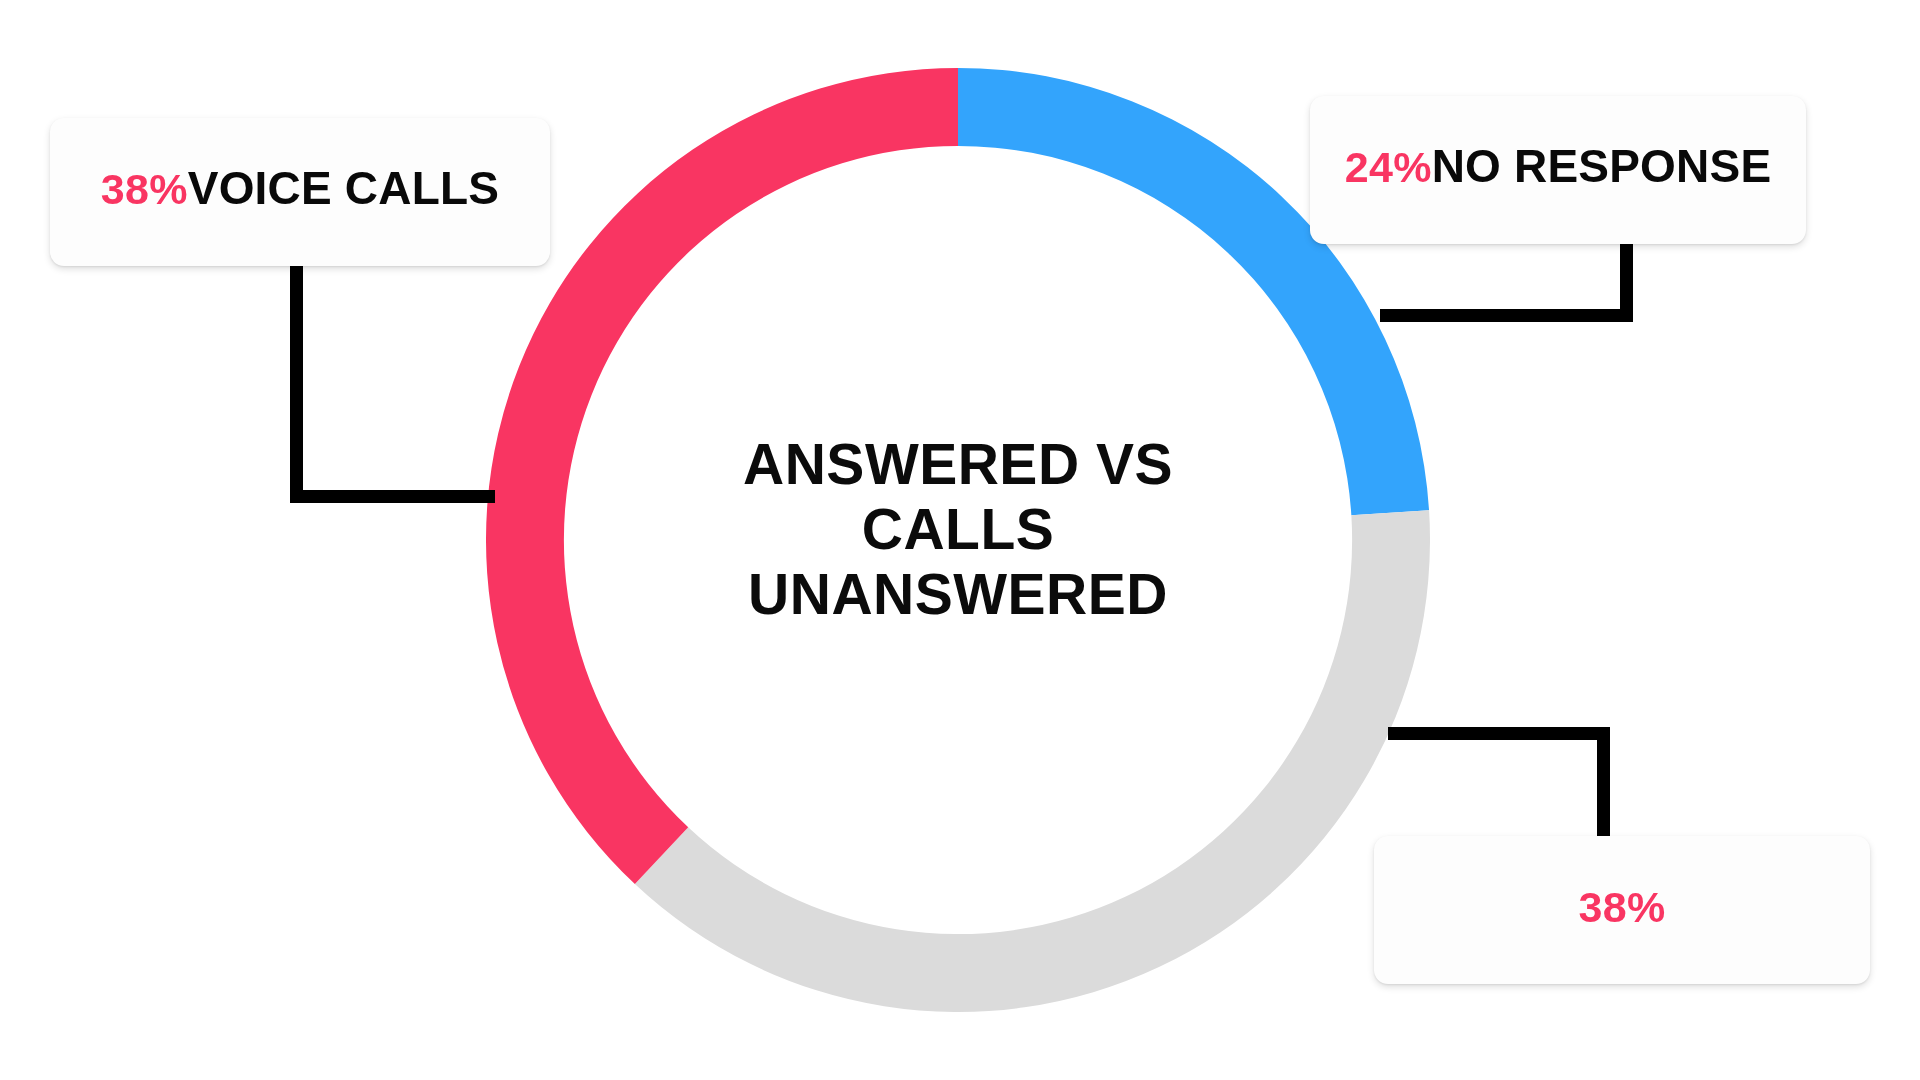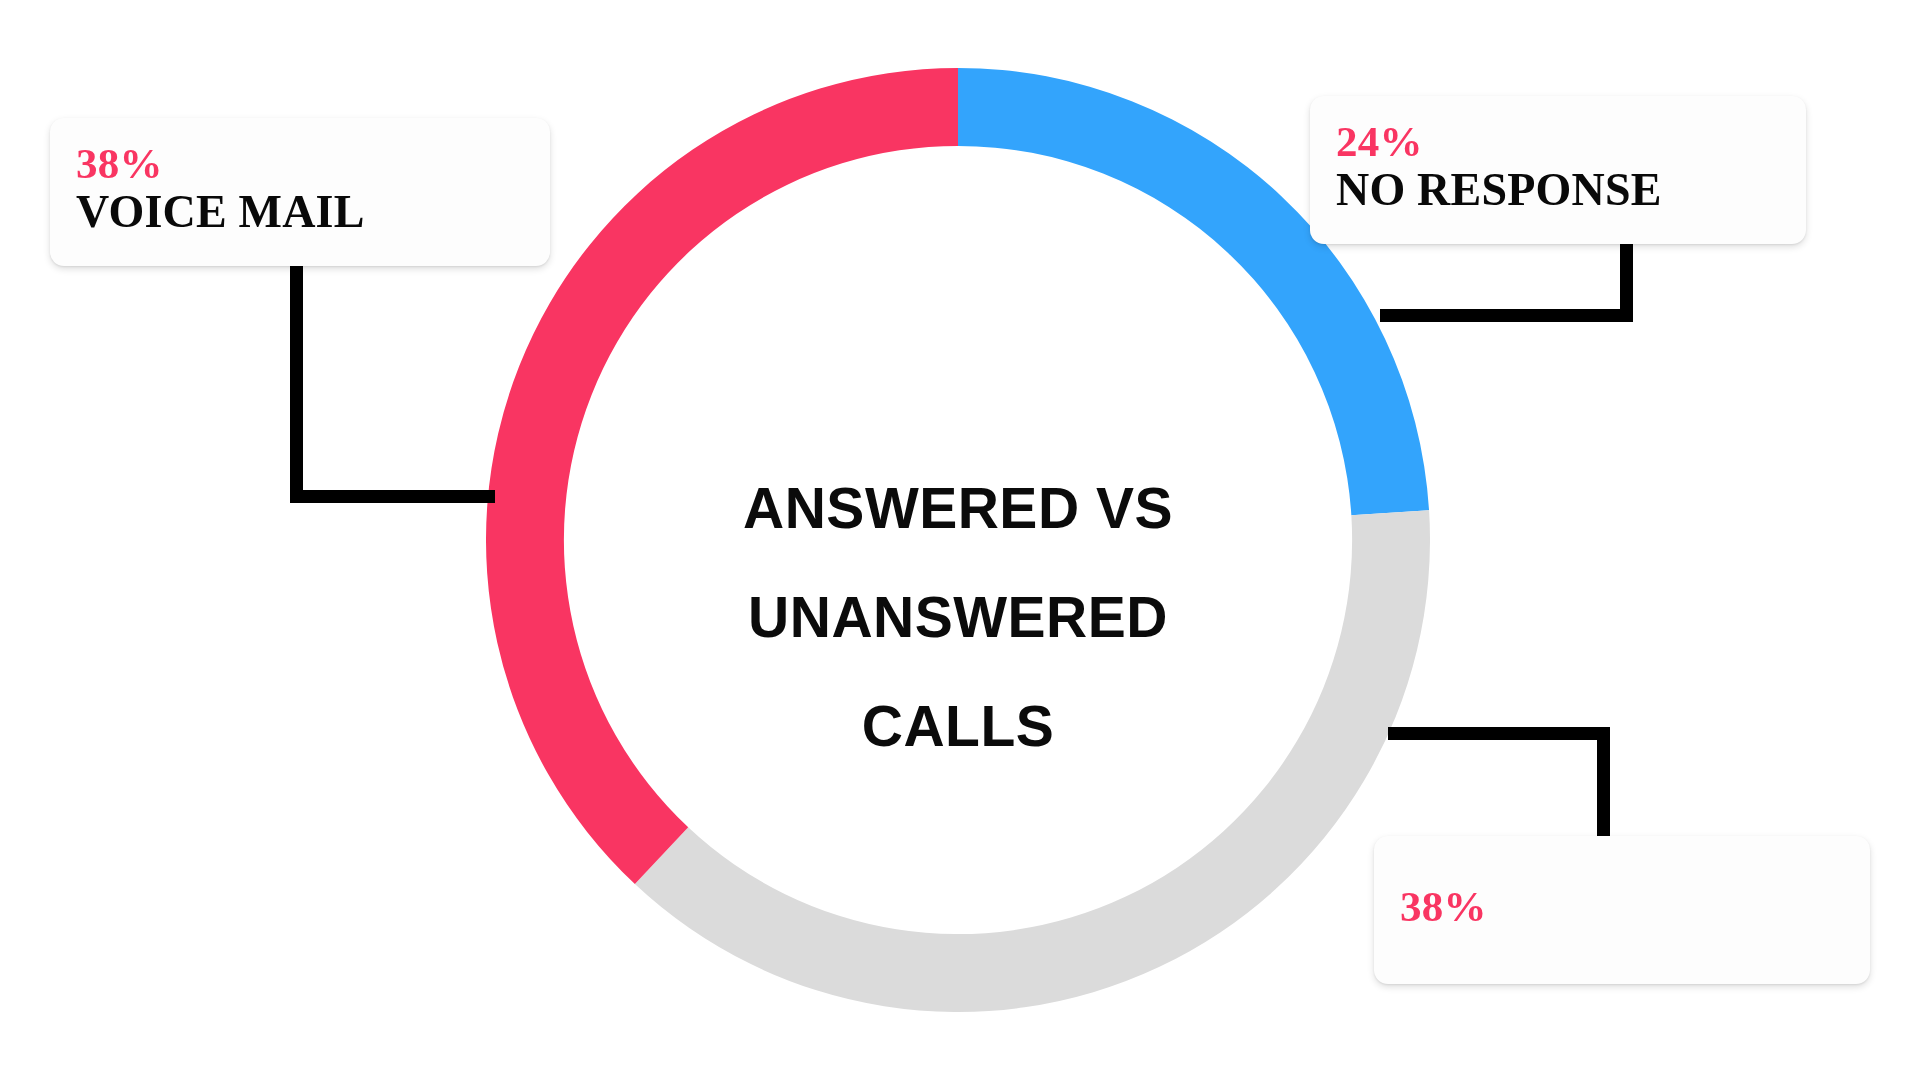--- a/index.html
+++ b/index.html
@@ -39,40 +39,40 @@
     top: 432px;
     width: 716px;
     text-align: center;
     font-weight: 700;
     font-size: 57px;
     line-height: 1.14;
     letter-spacing: 0.5px;
     color: #0B0B0B;
     pointer-events: none;
   }
-  #center-title .tline { display: block; white-space: nowrap; margin-top: 44px; }
+  #center-title .tline { display: block; white-space: nowrap; }
 
   
   .leader {
     position: absolute;
     background: #000000;
   }
 
   
   .label-card {
     position: absolute;
     background: #FDFDFD;
     border-radius: 14px;
     box-shadow: 0 3px 7px rgba(0,0,0,0.13), 0 1px 2px rgba(0,0,0,0.08);
     display: flex;
-    flex-direction: column;
+    flex-direction: row;
+    align-items: center;
     justify-content: center;
     box-sizing: border-box;
     padding: 10px 26px 16px 26px;
-    font-family: Liberation Serif, serif;
   }
   .label-pct {
     font-weight: 800;
     font-size: 43px;
     line-height: 1.08;
     color: #F93562;
     letter-spacing: 0.3px;
   }
   .label-name {
     font-weight: 800;
@@ -100,36 +100,36 @@
 
         <path fill="#DBDBDB" d="M 471.07,-29.64 A 472,472 0 0 1 -323.11,344.07 L -269.79,287.30 A 394.12,394.12 0 0 0 393.34,-24.75 Z"></path>
 
         <path fill="#F93562" d="M -323.11,344.07 A 472,472 0 0 1 -0.00,-472.00 L -0.00,-394.12 A 394.12,394.12 0 0 0 -269.79,287.30 Z"></path>
       </g>
     </svg>
   </div>
 
   <div id="center-title">
     <span class="tline">ANSWERED VS</span>
+    <span class="tline">CALLS</span>
     <span class="tline">UNANSWERED</span>
-    <span class="tline">CALLS</span>
   </div>
 
   <div class="leader" style="left:290px; top:263px; width:13px; height:240px;"></div>
   <div class="leader" style="left:290px; top:490px; width:205px; height:13px;"></div>
 
   <div class="leader" style="left:1620px; top:242px; width:13px; height:80px;"></div>
   <div class="leader" style="left:1380px; top:309px; width:253px; height:13px;"></div>
 
   <div class="leader" style="left:1388px; top:727px; width:222px; height:13px;"></div>
   <div class="leader" style="left:1597px; top:727px; width:13px; height:112px;"></div>
 
   <div class="label-card" id="card-voice-mail">
     <div class="label-pct">38%</div>
-    <div class="label-name">VOICE MAIL</div>
+    <div class="label-name">VOICE CALLS</div>
   </div>
 
   <div class="label-card" id="card-no-response">
     <div class="label-pct">24%</div>
     <div class="label-name">NO RESPONSE</div>
   </div>
 
   <div class="label-card" id="card-live-answer">
     <div class="label-pct">38%</div>
   </div>

